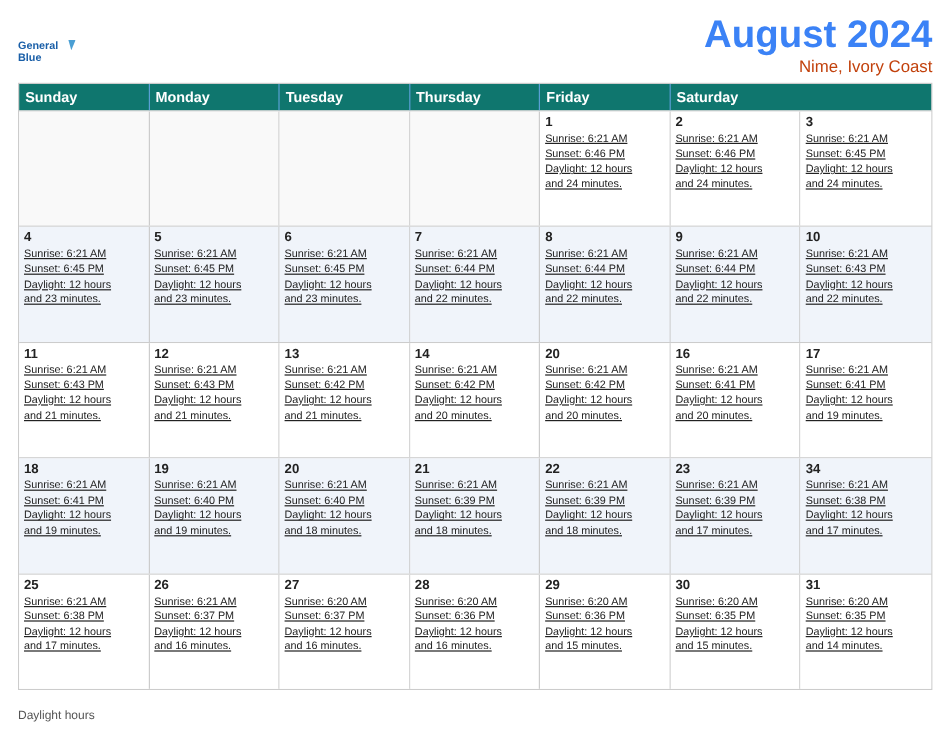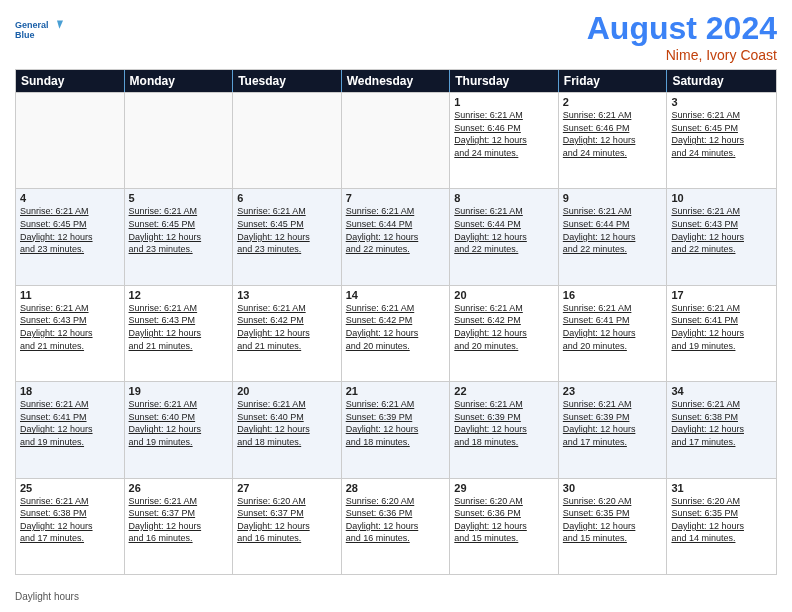--- a/index.html
+++ b/index.html
@@ -13,21 +13,21 @@
     .page {
       width: 792px;
       height: 612px;
       display: flex;
       flex-direction: column;
       padding: 10px 15px 10px 15px;
     }
     .header {
       display: flex;
       justify-content: space-between;
-      align-items: flex-start;
+      align-items: flex-end;
       margin-bottom: 6px;
     }
     .logo {
       display: flex;
       align-items: center;
       font-size: 18px;
       font-weight: bold;
       color: #1a5fa8;
     }
     .title-block {
@@ -44,21 +44,21 @@
     }
     .calendar {
       flex: 1;
       display: flex;
       flex-direction: column;
       border: 1px solid #ccc;
     }
     .cal-header-row {
       display: grid;
       grid-template-columns: repeat(7, 1fr);
-      background: #0f172a;
+      background: #0f766e;
     }
     .cal-header-cell {
       color: #fff;
       font-size: 12px;
       font-weight: bold;
       padding: 4px 5px;
       border-right: 1px solid #5a9fd4;
       text-align: left;
     }
     .cal-header-cell:last-child { border-right: none; }
@@ -118,21 +118,20 @@
       <div class="month-year">August 2024</div>
       <div class="location">Nime, Ivory Coast</div>
     </div>
   </div>
 
   <div class="calendar">
     <div class="cal-header-row" id="cal-header">
         <div class="cal-header-cell">Sunday</div>
         <div class="cal-header-cell">Monday</div>
         <div class="cal-header-cell">Tuesday</div>
-        <div class="cal-header-cell">Wednesday</div>
         <div class="cal-header-cell">Thursday</div>
         <div class="cal-header-cell">Friday</div>
         <div class="cal-header-cell">Saturday</div>
       </div>
     <div class="cal-body" id="cal-body">
         <div class="cal-row">
           <div class="cal-cell empty"></div>
           <div class="cal-cell empty"></div>
           <div class="cal-cell empty"></div>
           <div class="cal-cell empty"></div>

